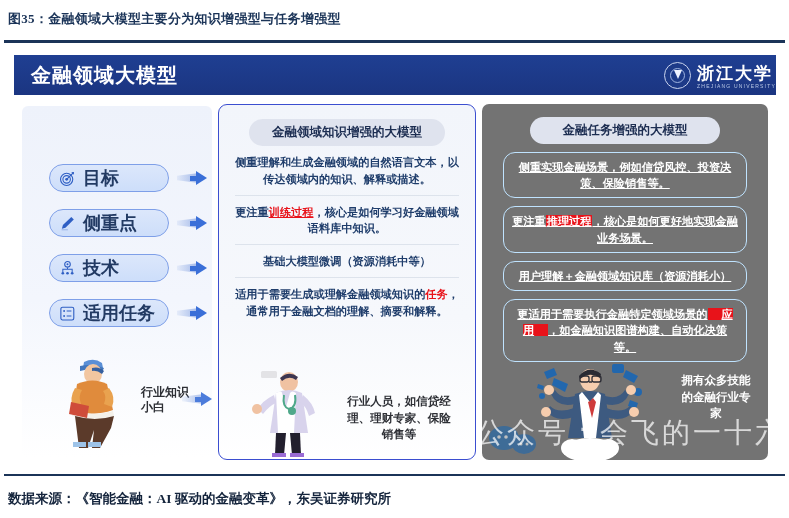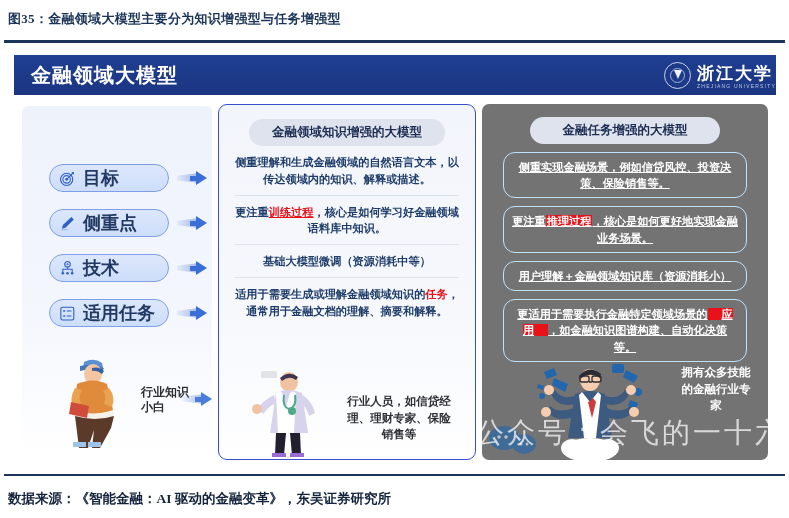--- a/index.html
+++ b/index.html
@@ -141,21 +141,21 @@
     margin:8px auto 4px;width:244px;
     border:1.2px solid #bfe3ff;border-radius:12px;
     color:#ffffff;font-size:11.2px;font-weight:bold;line-height:1.45;
     text-align:center;padding:6px 8px;box-sizing:border-box;text-decoration:underline;
   }
   .hl-chip{background:#e8131a;color:#ffffff;padding:0 14px;}
   .hl-chip-u{background:#e8131a;color:#ffffff;padding:0 1px;text-decoration:underline;}
   .right-figure{position:absolute;left:0;bottom:0;width:286px;height:106px;}
   .expert{position:absolute;left:48px;bottom:0;width:120px;height:104px;}
   .right-caption{
-    position:absolute;right:16px;bottom:46px;width:72px;
+    position:absolute;right:16px;bottom:38px;width:72px;
     font-size:11.5px;font-weight:bold;color:#ffffff;line-height:1.45;text-align:center;
   }
   .watermark{
     position:absolute;left:-6px;bottom:8px;width:300px;
     font-size:28px;color:rgba(255,255,255,.72);letter-spacing:3px;
     font-weight:normal;white-space:nowrap;
   }
   .wm-bubbles{position:absolute;left:4px;bottom:4px;width:56px;height:36px;opacity:.55;}
 </style>
 </head>

